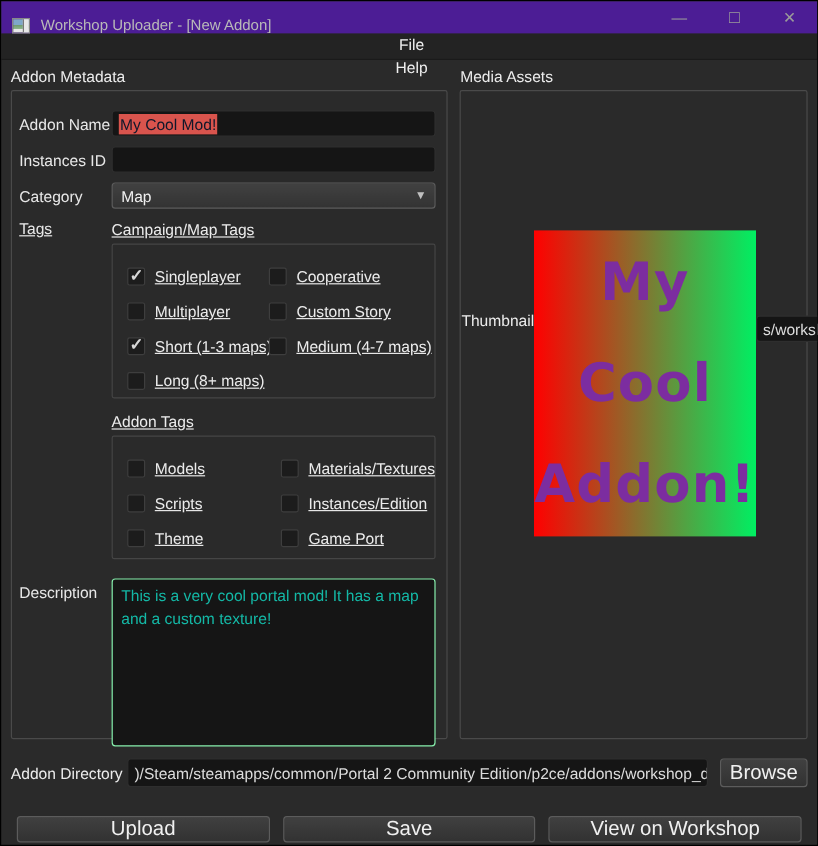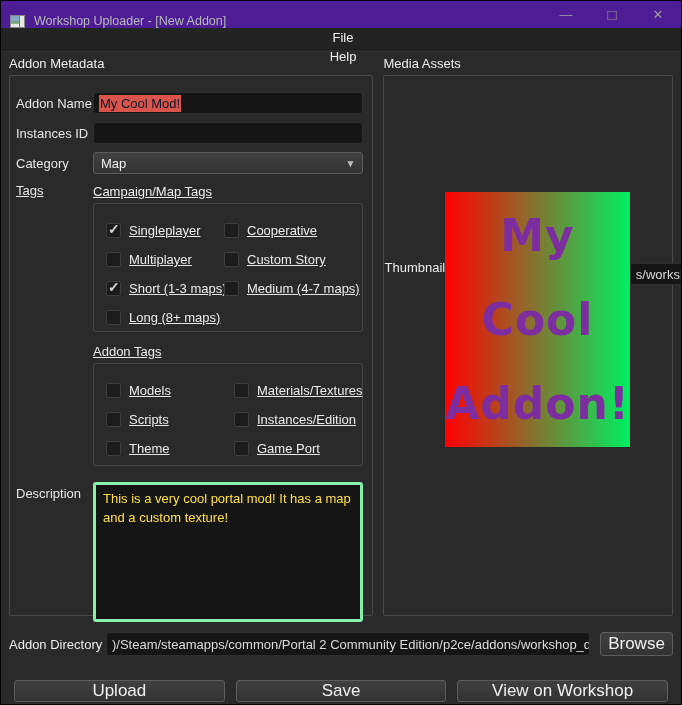--- a/index.html
+++ b/index.html
@@ -77,22 +77,22 @@
     width:15px; height:15px; flex:none; background:#1c1c1c;
     border:1px solid #3e3e3e; border-radius:2px; position:relative;
   }
   .checkmark {
     position:absolute; left:1px; top:-3px; color:#d6d6d6; font-size:14px; font-weight:bold;
   }
   .check-label { color:#ececec; white-space:nowrap; }
   
   .descrow { margin-bottom:0; }
   .textarea {
-    height:140px; background:#151515; border:3px solid #86efac; border-radius:3px;
-    padding:5px 7px; color:#fde047; line-height:1.45; overflow:hidden;
+    height:140px; background:#151515; border:1px solid #86efac; border-radius:3px;
+    padding:5px 7px; color:#14b8a6; line-height:1.45; overflow:hidden;
   }
   
   .media-inner { padding-top:12px; display:flex; flex-direction:row; align-items:center; }
   .thumb-label { height:15px; color:#ececec; }
   .thumbnail {
     margin-top:104px; width:255px; height:255px;
     background:linear-gradient(90deg,#ff0000,#00ef62);
     display:flex; flex-direction:column; align-items:center; justify-content:center;
     text-align:center;
   }

